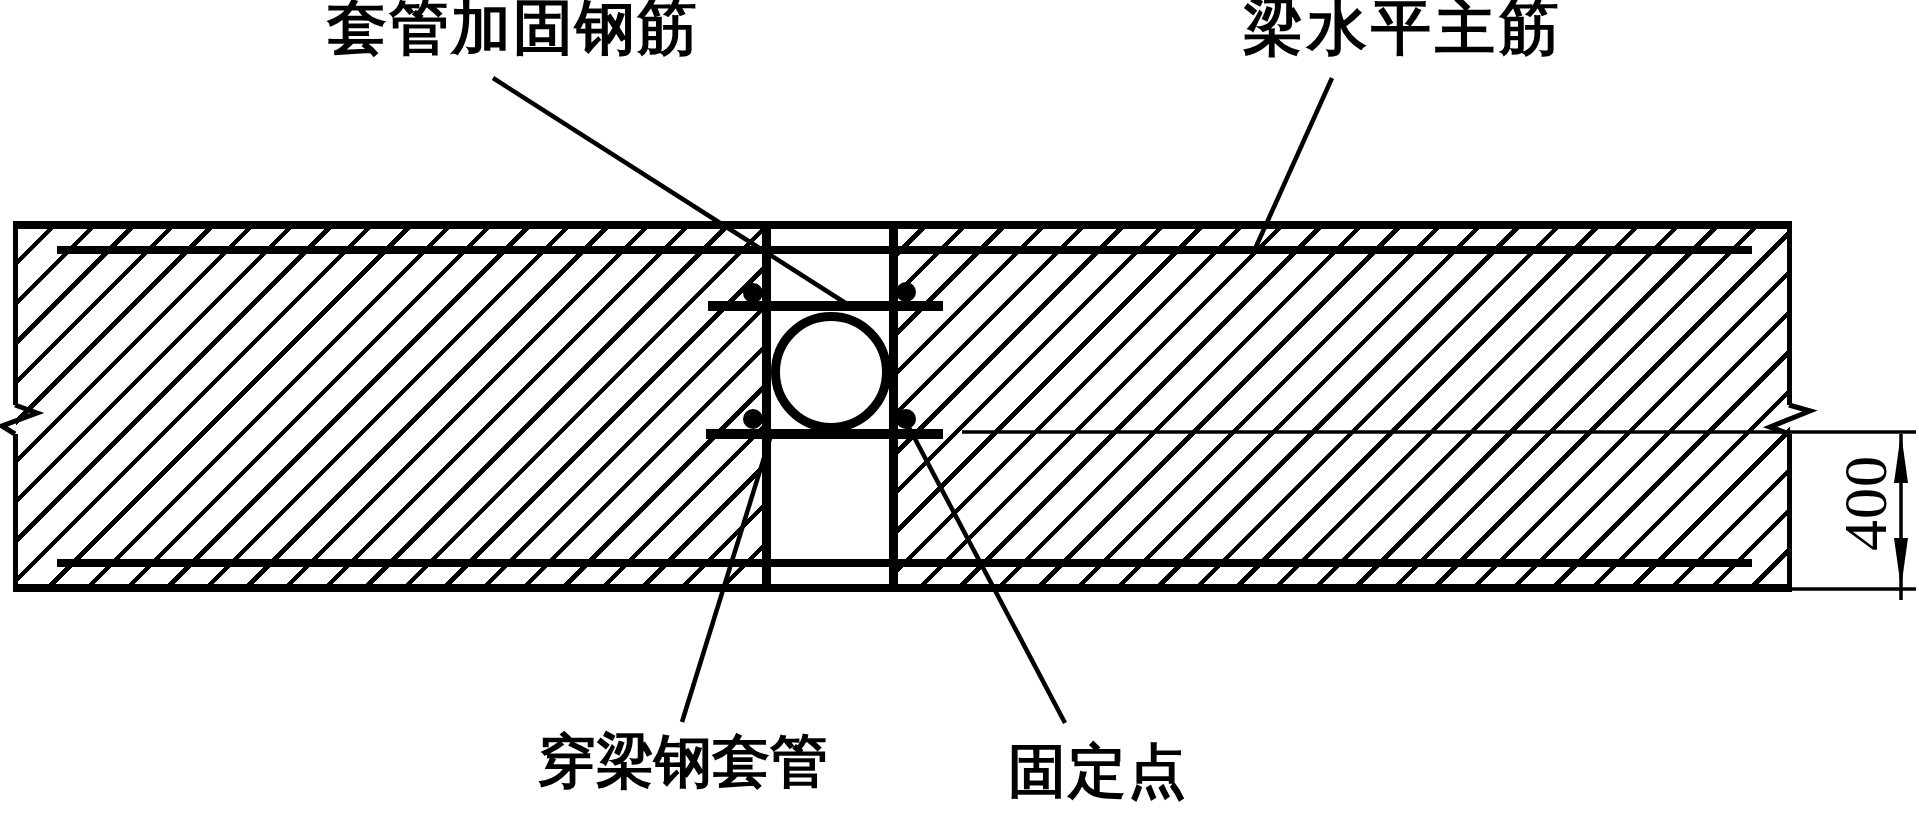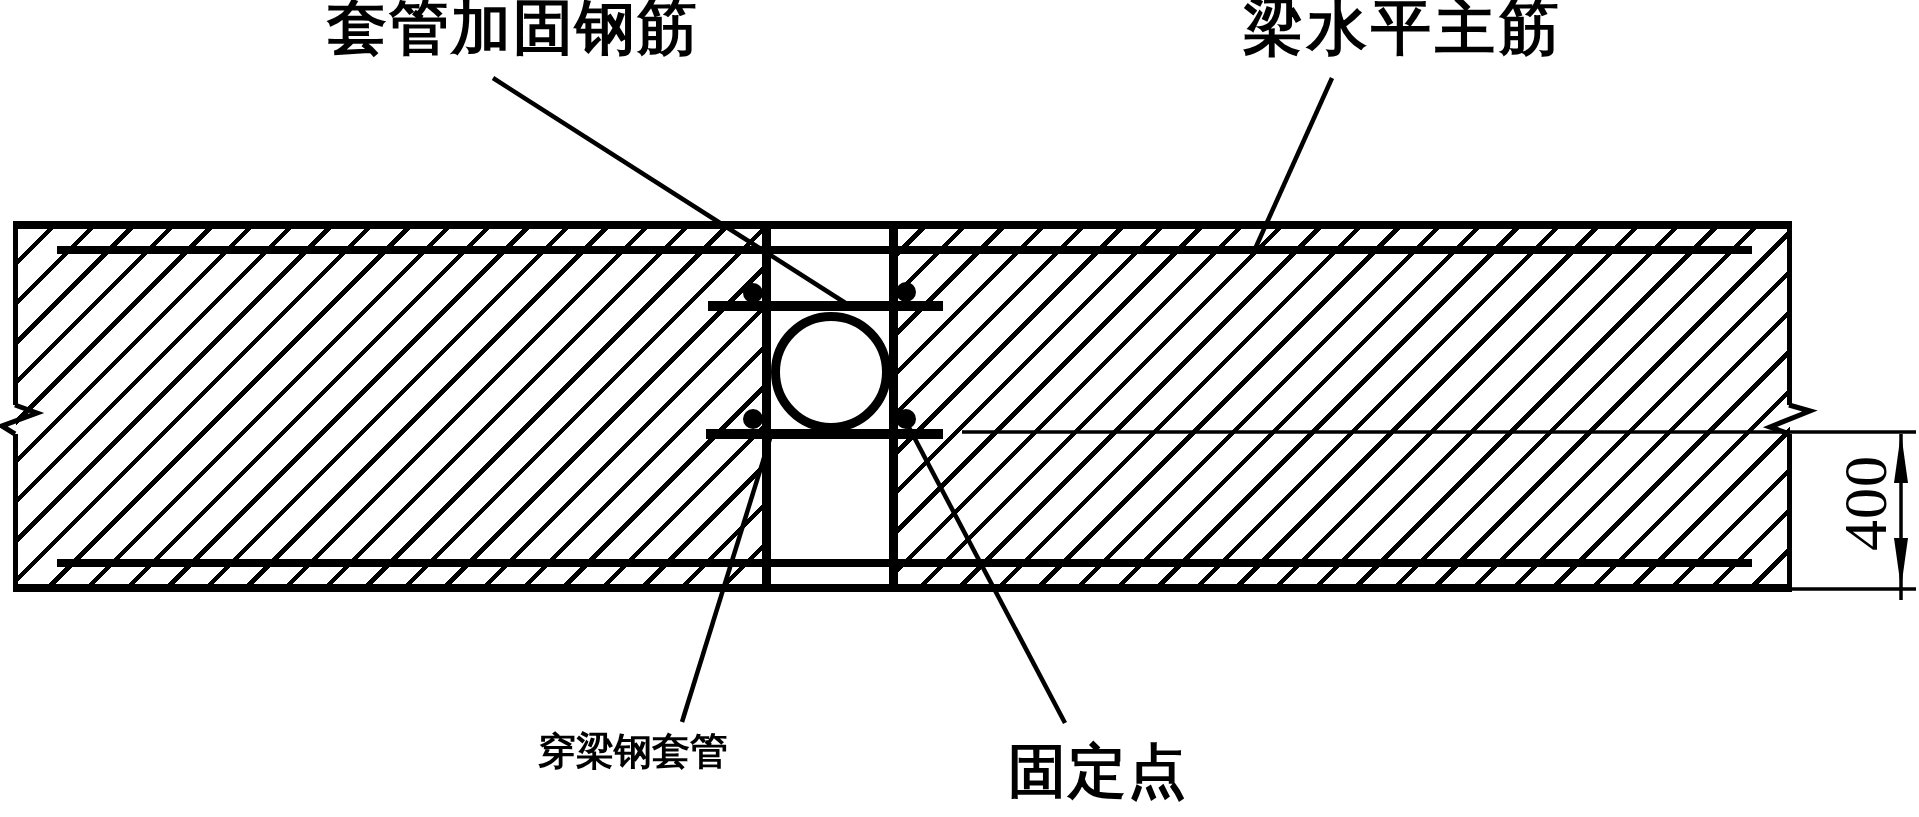--- a/index.html
+++ b/index.html
@@ -84,19 +84,19 @@
 
     <line x1="1901" y1="434" x2="1901" y2="600" stroke="#000" stroke-width="3.5"></line>
     <polygon points="1901,433 1894,483 1908,483" fill="#000"></polygon>
     <polygon points="1901,588 1894,538 1908,538" fill="#000"></polygon>
   </svg>
 
   <div class="abs cn-label" style="left:327px;top:-4px;">套管加固钢筋</div>
 
   <div class="abs cn-label" style="left:1243px;top:-4px;letter-spacing:4px;">梁水平主筋</div>
 
-  <div class="abs cn-label" style="left:538px;top:731px;font-size:38px;letter-spacing:0;">穿梁钢套管</div>
+  <div class="abs cn-label" style="left:538px;top:731px;font-size:58px;letter-spacing:0;">穿梁钢套管</div>
 
   <div class="abs cn-label" style="left:1008px;top:741px;font-size:58px;text-align:right;">固定点</div>
 
   <div class="abs dim-text" style="left:1865px;top:503px;">400</div>
 
 </div>
 
 </body></html>

